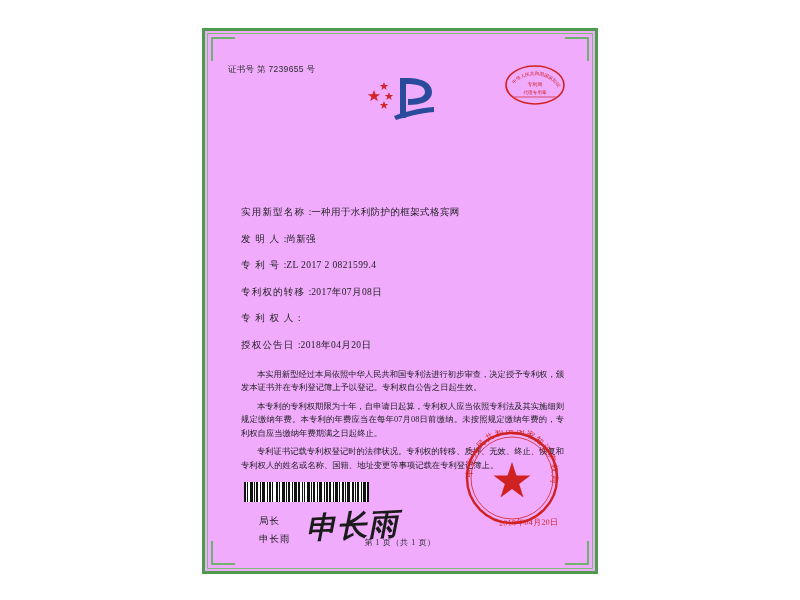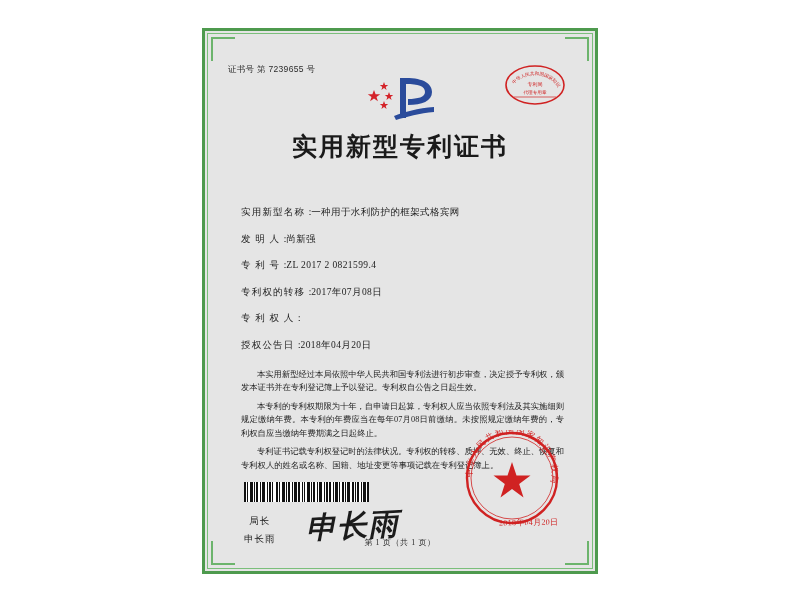--- a/index.html
+++ b/index.html
@@ -19,21 +19,21 @@
     height: 600px;
     background: #ffffff;
   }
   
   .cert {
     position: absolute;
     left: 202px;
     top: 28px;
     width: 396px;
     height: 546px;
-    background: #e5e5e5;
+    background: #f0abfc;
     box-sizing: border-box;
   }
   .cert-border-outer {
     position: absolute;
     left: 0;
     top: 0;
     right: 0;
     bottom: 0;
     border: 3px solid #4e9a4e;
     box-sizing: border-box;
@@ -155,28 +155,27 @@
     overflow: hidden;
   }
   .barcode span {
     display: block;
     background: #111;
     height: 100%;
   }
   
   .sig-block {
     position: absolute;
-    left: 28px;
+    left: 43px;
     top: 470px;
     font-family: "Liberation Serif", serif;
     font-size: 9.5px;
     color: #1d1d1d;
     letter-spacing: 1px;
     line-height: 1.9;
-    text-align: center;
   }
   .sig-script {
     position: absolute;
     left: 90px;
     top: 464px;
     font-family: "Liberation Serif", serif;
     font-size: 30px;
     font-style: italic;
     font-weight: bold;
     color: #1b1b1b;
@@ -264,21 +263,20 @@
           <path id="arcTop" d="M 8 24 A 24 18 0 0 1 54 24" fill="none"></path>
           <text class="stamp-text" font-size="4.6" font-family="Liberation Serif, serif">
             <textPath href="#arcTop" startOffset="8%">中华人民共和国国家知识产权局</textPath>
           </text>
           <text class="stamp-text" x="31" y="22" font-size="5" text-anchor="middle" font-family="Liberation Serif, serif">专利局</text>
           <text class="stamp-text" x="31" y="30" font-size="4.6" text-anchor="middle" font-family="Liberation Serif, serif">代理专用章</text>
           <line x1="10" y1="33" x2="52" y2="33" stroke="#d02222" stroke-width="0.7"></line>
         </svg>
       </div>
 
-      <div class="title">实用新型专利证书</div>
 
       <div class="fields">
         <div class="field-row">
           <span class="field-label">实用新型名称</span>
           <span class="field-sep">：</span>
           <span class="field-value">一种用于水利防护的框架式格宾网</span>
         </div>
         <div class="field-row">
           <span class="field-label">发 明 人</span>
           <span class="field-sep">：</span>

